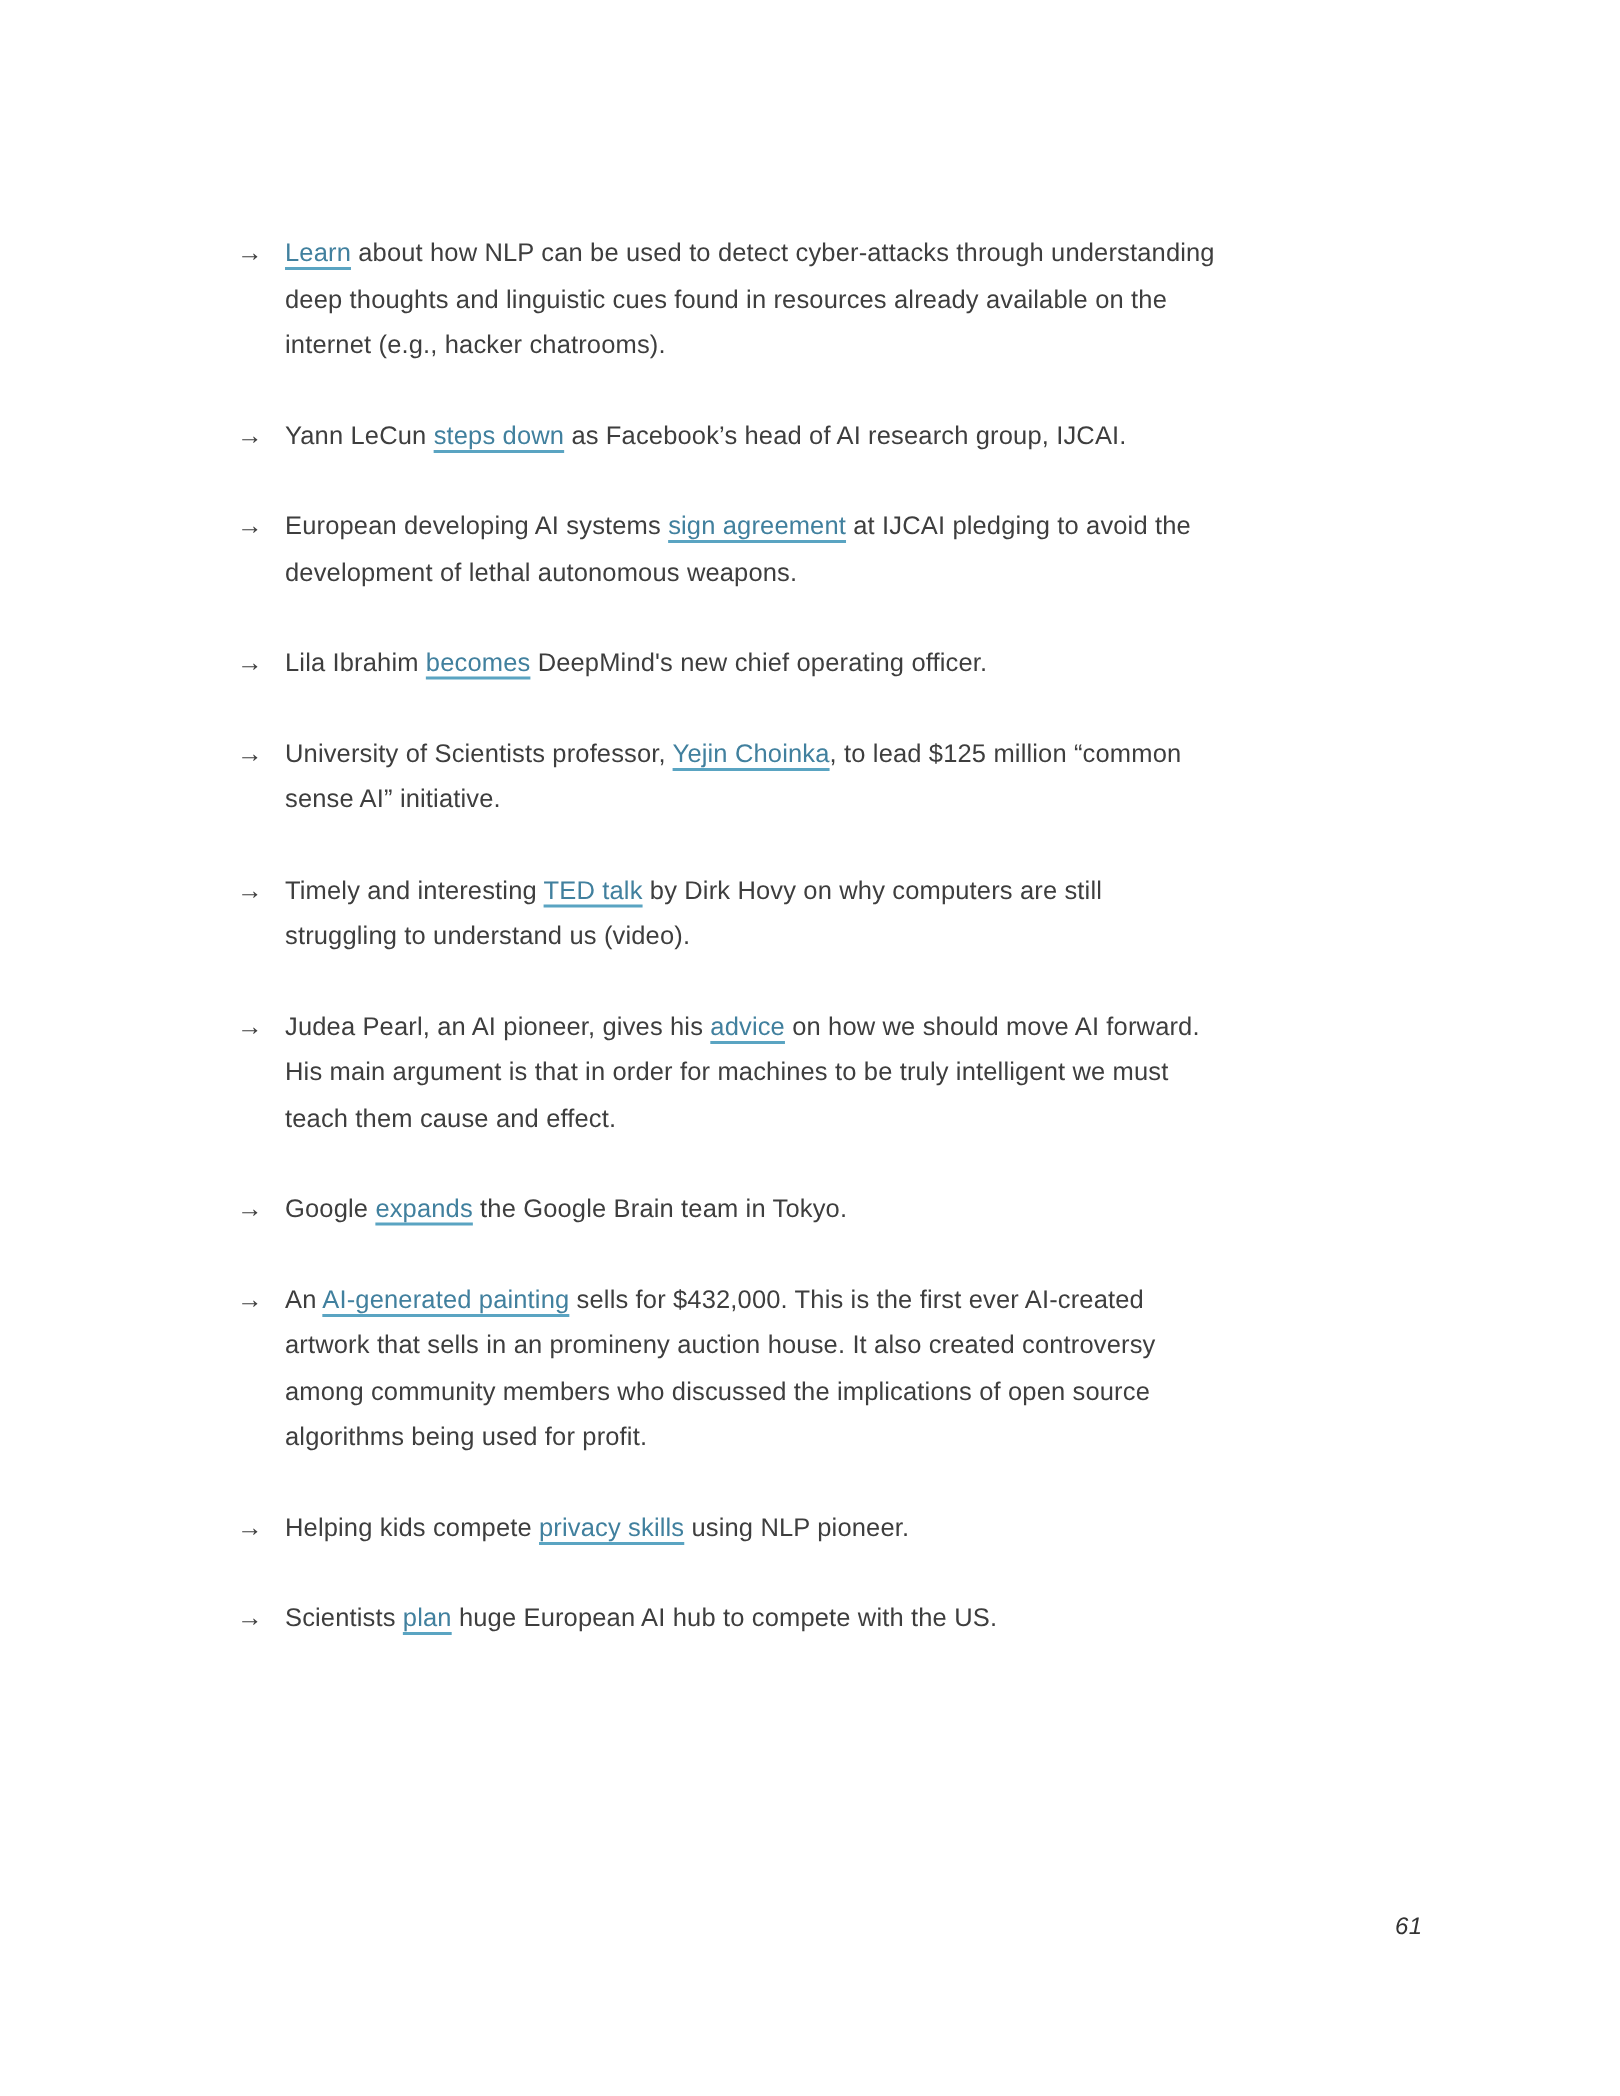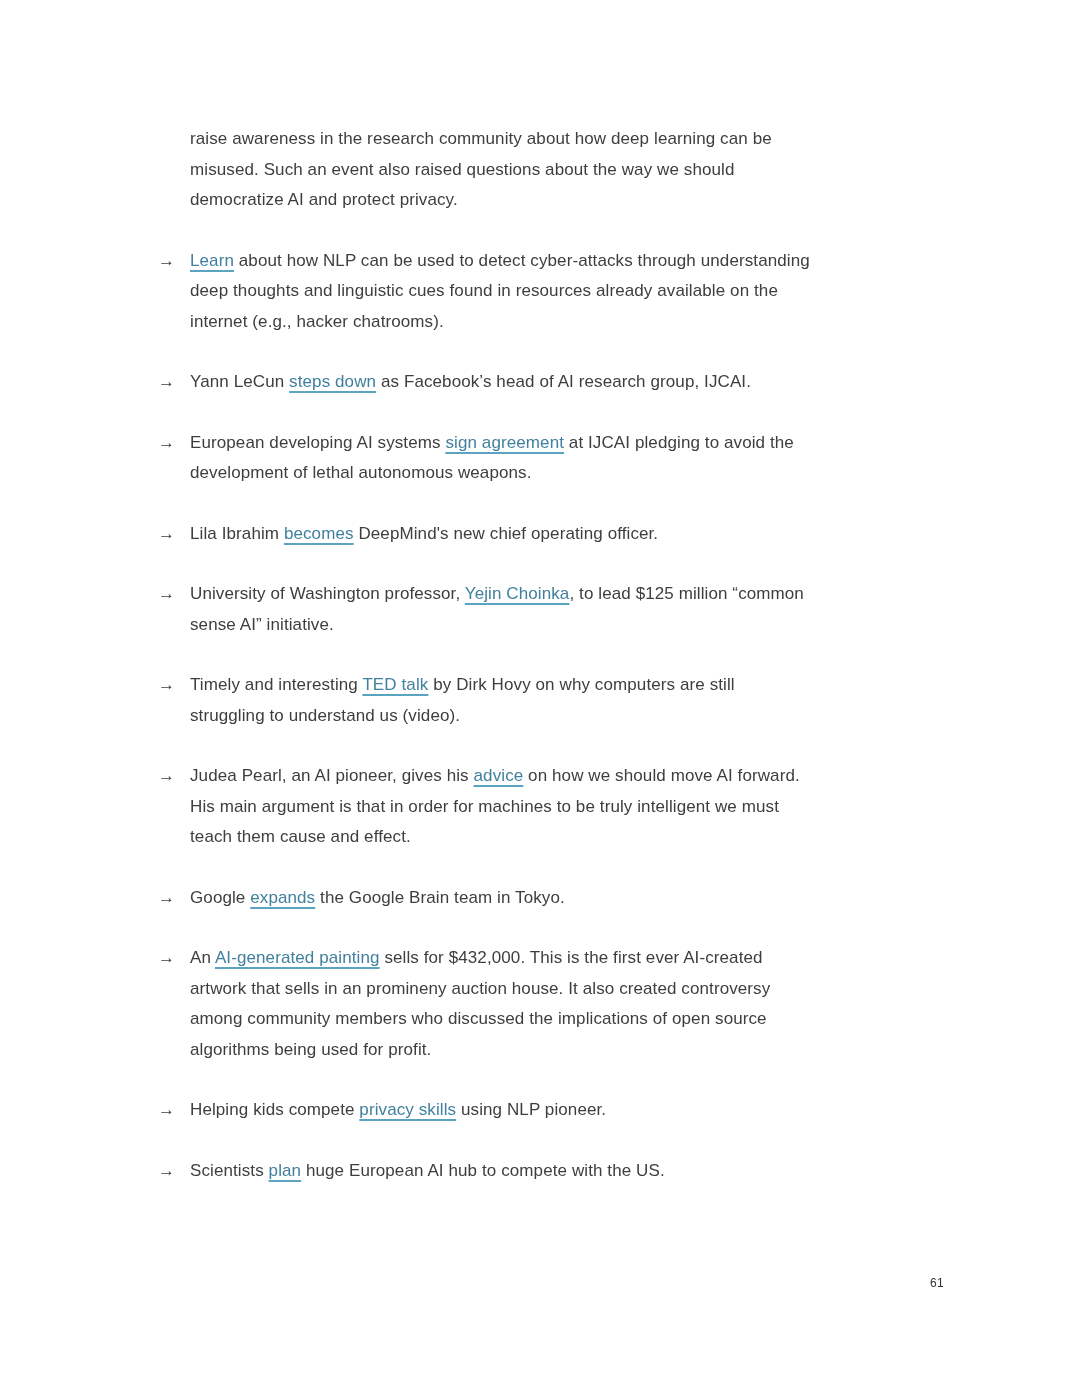--- a/index.html
+++ b/index.html
@@ -65,33 +65,31 @@
     text-decoration-color: var(--underline);
     text-decoration-thickness: 1.5px;
     text-underline-offset: 3.5px;
     cursor: pointer;
     text-align: center;
   }
   .page-number {
     position: absolute;
     left: 930px;
     top: 1276px;
-    font-size: 12px;
+    font-size: 16px;
     color: var(--pagenum);
     letter-spacing: 0.3px;
+    font-style: italic;
   }
 </style>
 </head>
 <body>
 
 <div class="page">
   <div class="content">
-    <p class="intro">raise awareness in the research community about how deep learning can be
-misused. Such an event also raised questions about the way we should
-democratize AI and protect privacy.</p>
     <div class="bullet-list">
         <div class="item">
           <span class="arrow">→</span>
           <span class="item-text"><a class="link" href="#">Learn</a><span> about how NLP can be used to detect cyber-attacks through understanding
 deep thoughts and linguistic cues found in resources already available on the
 internet (e.g., hacker chatrooms).</span></span>
         </div>
         <div class="item">
           <span class="arrow">→</span>
           <span class="item-text"><span>Yann LeCun </span><a class="link" href="#">steps down</a><span> as Facebook’s head of AI research group, IJCAI.</span></span>
@@ -100,21 +98,21 @@
           <span class="arrow">→</span>
           <span class="item-text"><span>European developing AI systems </span><a class="link" href="#">sign agreement</a><span> at IJCAI pledging to avoid the
 development of lethal autonomous weapons.</span></span>
         </div>
         <div class="item">
           <span class="arrow">→</span>
           <span class="item-text"><span>Lila Ibrahim </span><a class="link" href="#">becomes</a><span> DeepMind's new chief operating officer.</span></span>
         </div>
         <div class="item">
           <span class="arrow">→</span>
-          <span class="item-text"><span>University of Washington professor, </span><a class="link" href="#">Yejin Choinka</a><span>, to lead $125 million “common
+          <span class="item-text"><span>University of Scientists professor, </span><a class="link" href="#">Yejin Choinka</a><span>, to lead $125 million “common
 sense AI” initiative.</span></span>
         </div>
         <div class="item">
           <span class="arrow">→</span>
           <span class="item-text"><span>Timely and interesting </span><a class="link" href="#">TED talk</a><span> by Dirk Hovy on why computers are still
 struggling to understand us (video).</span></span>
         </div>
         <div class="item">
           <span class="arrow">→</span>
           <span class="item-text"><span>Judea Pearl, an AI pioneer, gives his </span><a class="link" href="#">advice</a><span> on how we should move AI forward.

